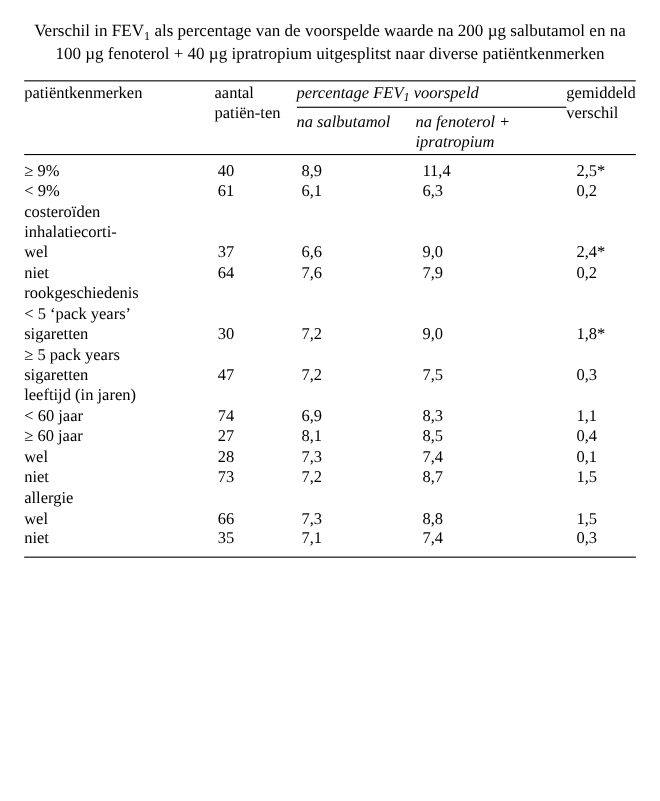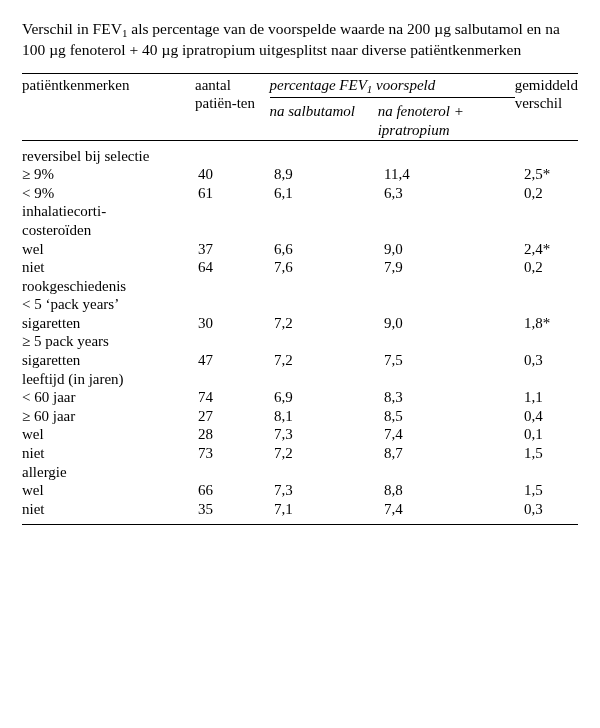--- a/index.html
+++ b/index.html
@@ -17,21 +17,21 @@
   .page {
     position: relative;
     width: 600px;
     height: 728px;
     box-sizing: border-box;
     padding: 18px 22px 0 22px;
   }
   .caption {
     font-size: 15.5px;
     line-height: 1.38;
-    text-align: left;
+    text-align: center;
     margin: 0 0 12px 0;
     hyphens: none;
   }
   .caption sub {
     font-size: 11px;
     vertical-align: baseline;
     position: relative;
     top: 3px;
   }
   .rule-thick {
@@ -156,49 +156,42 @@
   <table class="tbl">
     <colgroup>
       <col class="col-a">
         <col class="col-b">
         <col class="col-c">
         <col class="col-d">
         <col class="col-e">
     </colgroup>
     <tbody id="body-rows">
         <tr>
-          <td class="row-label">reversibel bij selectie</td>
-          <td class="data"></td>
-          <td class="data"></td>
-          <td class="data"></td>
-          <td class="data"></td>
-        </tr>
-        <tr>
           <td class="row-label indent1">≥ 9%</td>
           <td class="data">40</td>
           <td class="data">8,9</td>
           <td class="data">11,4</td>
           <td class="data">2,5*</td>
         </tr>
         <tr>
           <td class="row-label indent1">&lt; 9%</td>
           <td class="data">61</td>
           <td class="data">6,1</td>
           <td class="data">6,3</td>
           <td class="data">0,2</td>
         </tr>
         <tr>
+          <td class="row-label indent1">costeroïden</td>
+          <td class="data"></td>
+          <td class="data"></td>
+          <td class="data"></td>
+          <td class="data"></td>
+        </tr>
+        <tr>
           <td class="row-label">inhalatiecorti-</td>
-          <td class="data"></td>
-          <td class="data"></td>
-          <td class="data"></td>
-          <td class="data"></td>
-        </tr>
-        <tr>
-          <td class="row-label indent1">costeroïden</td>
           <td class="data"></td>
           <td class="data"></td>
           <td class="data"></td>
           <td class="data"></td>
         </tr>
         <tr>
           <td class="row-label indent2">wel</td>
           <td class="data">37</td>
           <td class="data">6,6</td>
           <td class="data">9,0</td>

